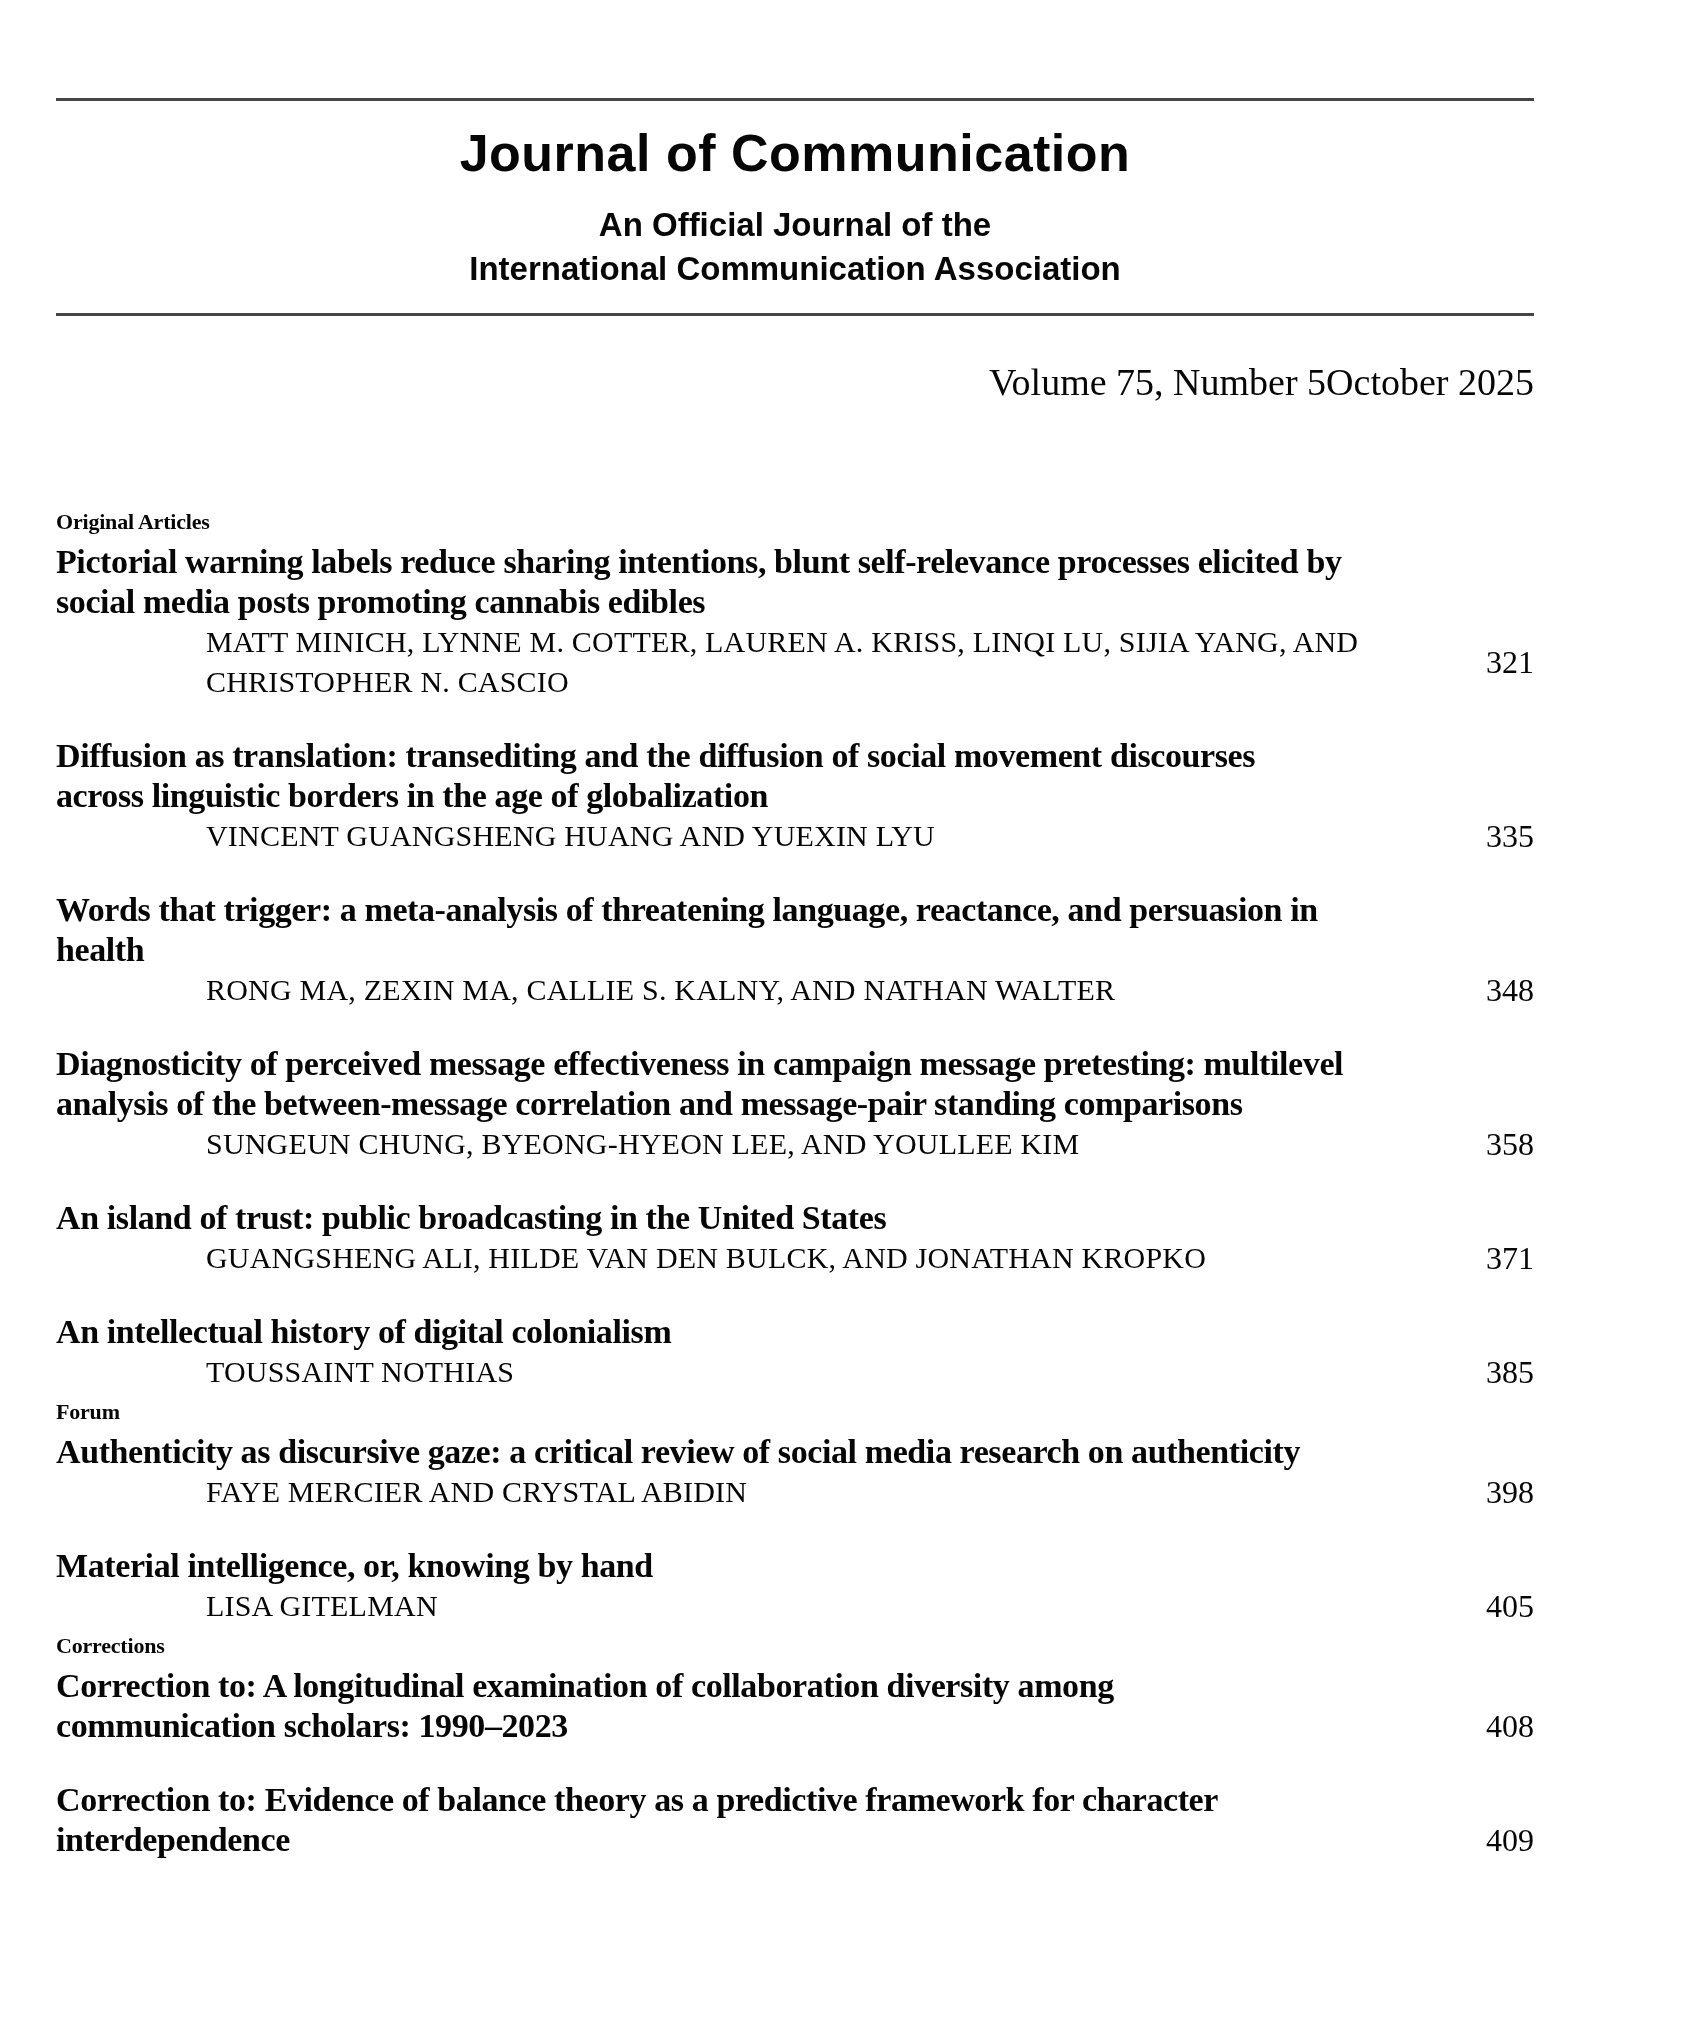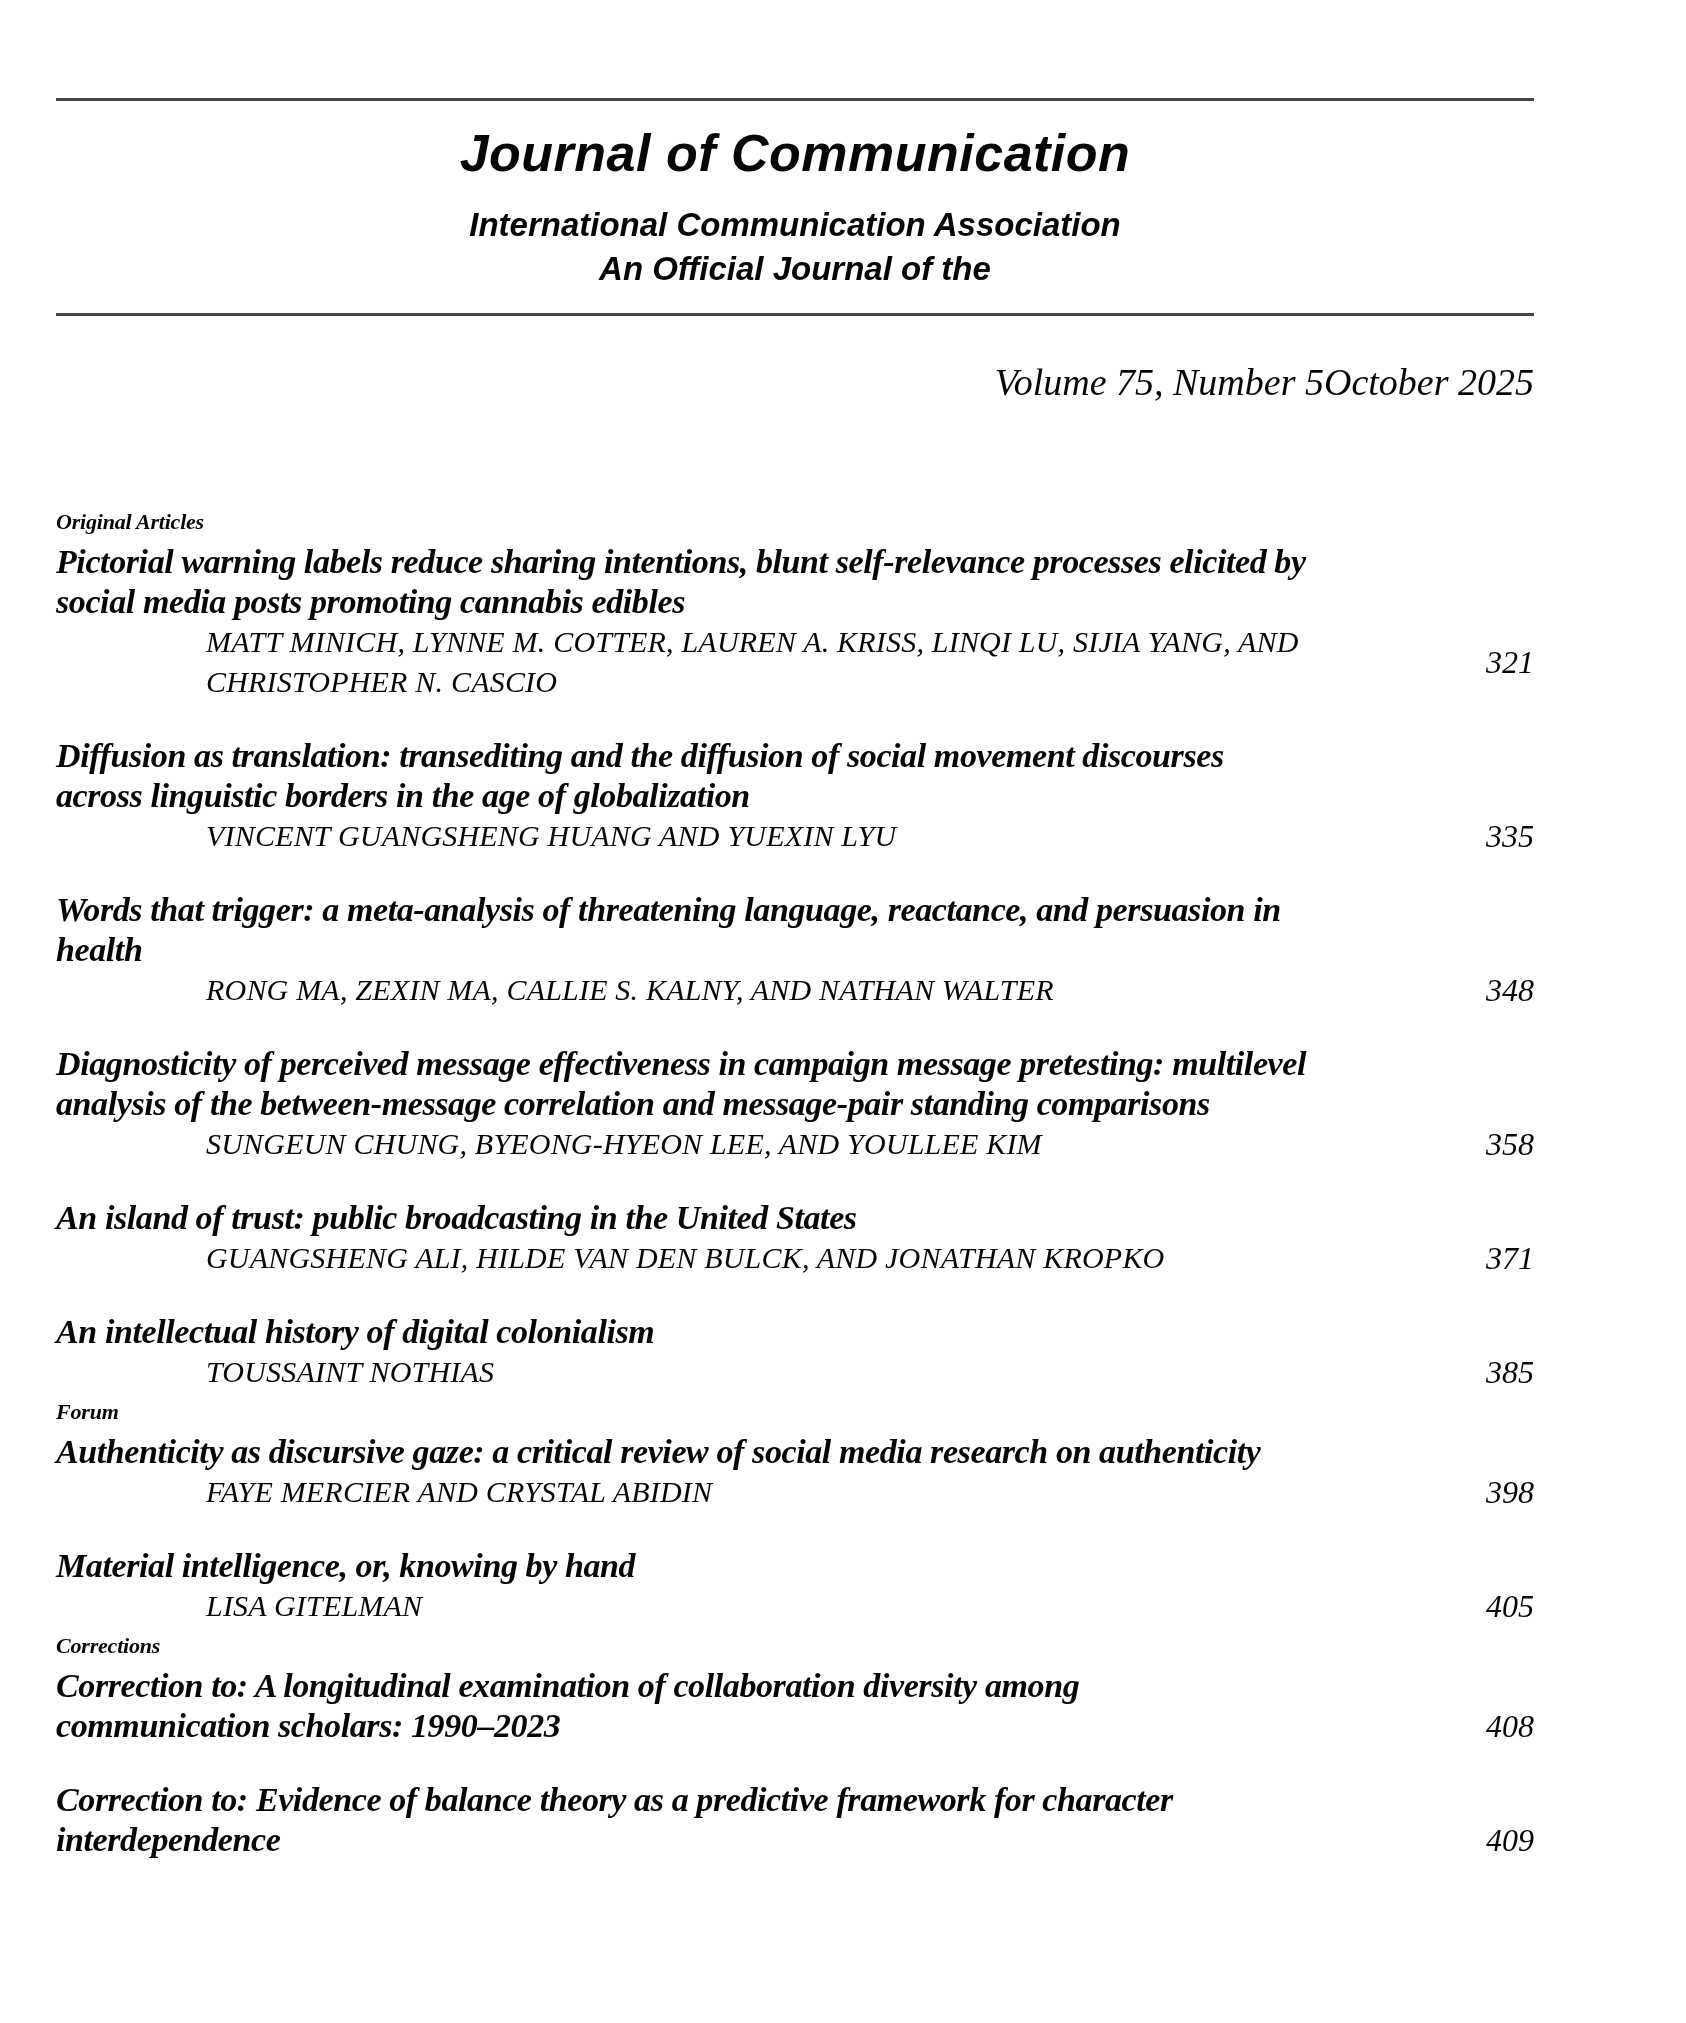--- a/index.html
+++ b/index.html
@@ -6,21 +6,20 @@
   .page {
     position: relative;
     width: 1582px;
     height: 2023px;
     background: #ffffff;
     color: #060606;
     font-family: "Liberation Serif", "DejaVu Serif", serif;
     box-sizing: border-box;
     padding: 0 48px 0 56px;
     overflow: hidden;
-    font-style: italic;
   }
   .rule {
     border: 0;
     border-top: 3px solid #454545;
     height: 0;
     margin: 0;
   }
   .rule-top { margin-top: 98px; }
   .rule-bottom { margin-top: 22px; }
 
@@ -94,22 +93,22 @@
 </head>
 <body>
 
 <div class="page">
 
   <div class="rule rule-top"></div>
 
   <div class="masthead">
     <div class="journal-title">Journal of Communication</div>
     <div class="journal-subtitle">
+      <div>An Official Journal of the</div>
       <div>International Communication Association</div>
-      <div>An Official Journal of the</div>
     </div>
   </div>
 
   <div class="rule rule-bottom"></div>
 
   <div class="issue-row">
     <span>Volume 75, Number 5</span>
     <span>October 2025</span>
   </div>
 

